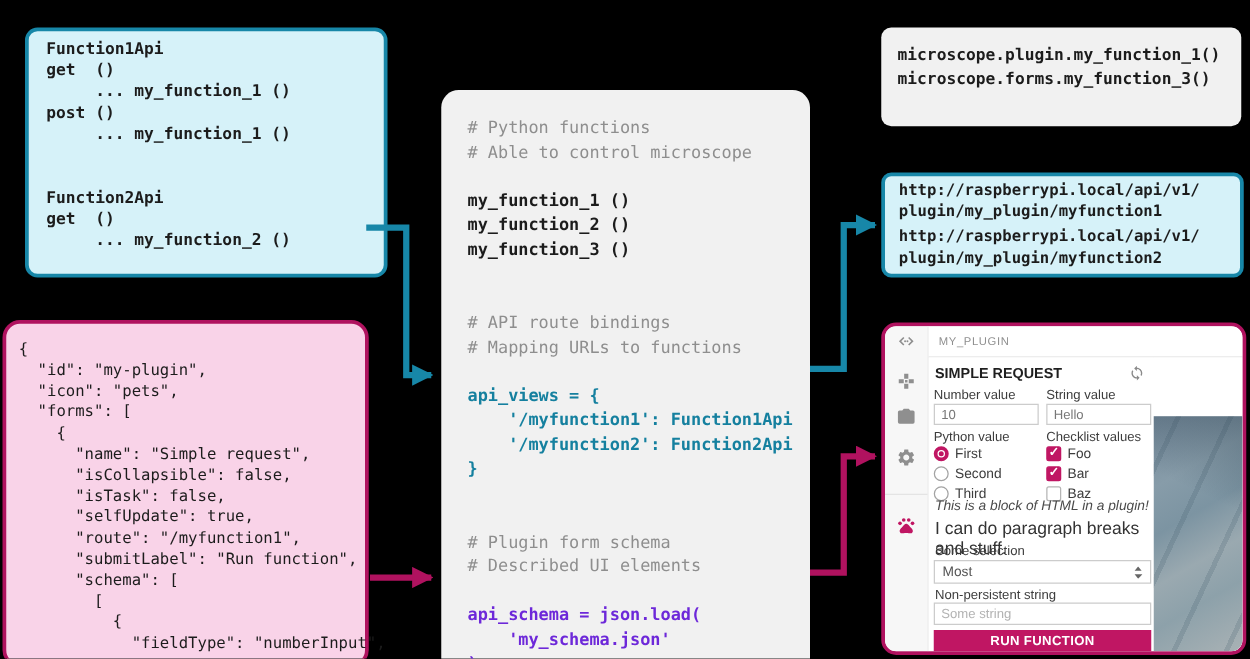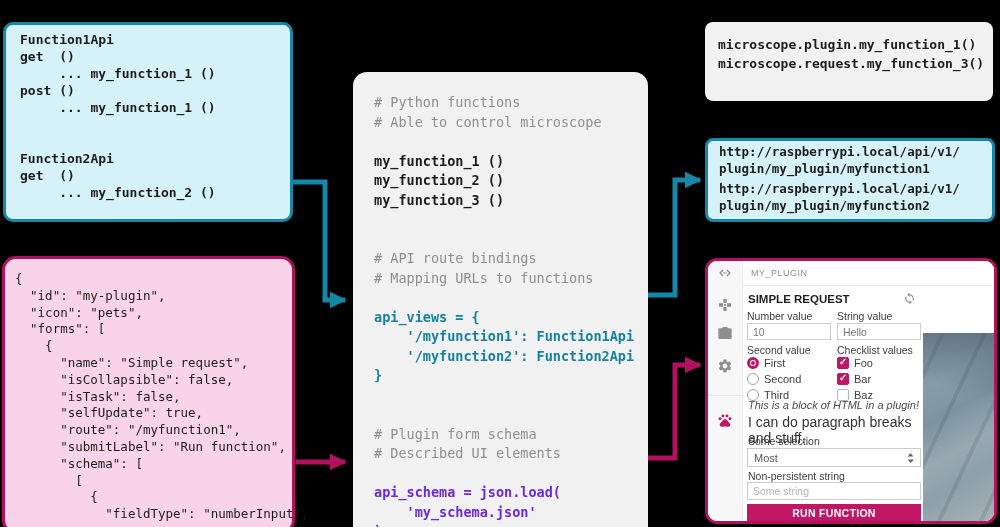--- a/index.html
+++ b/index.html
@@ -6,21 +6,21 @@
   .stage{position:relative;width:1000px;height:527px;background:#000;overflow:hidden;
          font-family:"Liberation Sans",sans-serif;}
   
   .panel{position:absolute;box-sizing:border-box;}
   .panel pre{margin:0;font-family:"DejaVu Sans Mono",monospace;}
   .ln{white-space:pre;height:var(--lh);line-height:var(--lh);color:#1c1c1c;}
   .ln.comment{color:#8e8e8e;font-weight:400;}
   .ln.teal{color:#15809f;font-weight:600;}
   .ln.pink{color:#6d28d9;font-weight:700;}
   .ln.g{height:4px;}
-  .panel-classes{left:3px;top:22px;width:290px;height:200px;background:#d6f2f9;
+  .panel-classes{left:20px;top:22px;width:290px;height:200px;background:#d6f2f9;
     border:3px solid #1787a8;border-radius:10px;padding:6px 17px 0 14px;}
   .panel-classes pre{font-size:13px;font-weight:600;--lh:17px;}
   .panel-schema{left:2px;top:256px;width:293px;height:278px;background:#f9d3e8;
     border:3px solid #b0125f;border-radius:14px;padding:12px 0 0 10px;}
   .panel-schema pre{font-size:12.5px;font-weight:400;--lh:16.8px;}
   .panel-python{left:353px;top:27px;width:295px;height:492px;background:#f1f1f1;
     border-radius:14px;padding:21px 0 0 21px;margin-top:45px;}
   .panel-python pre{font-size:13.5px;font-weight:600;--lh:19.5px;}
   .panel-pyapi{left:705px;top:22px;width:288px;height:79px;background:#f1f1f1;
     border-radius:8px;padding:13px 0 0 13px;}
@@ -88,21 +88,21 @@
 
   <section class="panel panel-schema">
     <pre><div class="ln">{</div><div class="ln">  "id": "my-plugin",</div><div class="ln">  "icon": "pets",</div><div class="ln">  "forms": [</div><div class="ln">    {</div><div class="ln">      "name": "Simple request",</div><div class="ln">      "isCollapsible": false,</div><div class="ln">      "isTask": false,</div><div class="ln">      "selfUpdate": true,</div><div class="ln">      "route": "/myfunction1",</div><div class="ln">      "submitLabel": "Run function",</div><div class="ln">      "schema": [</div><div class="ln">        [</div><div class="ln">          {</div><div class="ln">            "fieldType": "numberInput",</div></pre>
   </section>
 
   <section class="panel panel-python">
     <pre><div class="ln comment"># Python functions</div><div class="ln comment"># Able to control microscope</div><div class="ln"></div><div class="ln">my_function_1 ()</div><div class="ln">my_function_2 ()</div><div class="ln">my_function_3 ()</div><div class="ln"></div><div class="ln"></div><div class="ln comment"># API route bindings</div><div class="ln comment"># Mapping URLs to functions</div><div class="ln"></div><div class="ln teal">api_views = {</div><div class="ln teal">    '/myfunction1': Function1Api</div><div class="ln teal">    '/myfunction2': Function2Api</div><div class="ln teal">}</div><div class="ln"></div><div class="ln"></div><div class="ln comment"># Plugin form schema</div><div class="ln comment"># Described UI elements</div><div class="ln"></div><div class="ln pink">api_schema = json.load(</div><div class="ln pink">    'my_schema.json'</div><div class="ln pink">)</div></pre>
   </section>
 
   <section class="panel panel-pyapi">
-    <pre><div class="ln">microscope.plugin.my_function_1()</div><div class="ln">microscope.request.my_function_3()</div></pre>
+    <pre><div class="ln">microscope.plugin.my_function_1()</div><div class="ln">microscope.forms.my_function_3()</div></pre>
   </section>
 
   <section class="panel panel-urls">
     <pre><div class="ln">http://raspberrypi.local/api/v1/</div><div class="ln">plugin/my_plugin/myfunction1</div><div class="ln g"></div><div class="ln">http://raspberrypi.local/api/v1/</div><div class="ln">plugin/my_plugin/myfunction2</div></pre>
   </section>
 
   <svg class="arrows" width="1000" height="527">
     <defs>
       <marker id="ah-teal" viewBox="0 0 10 10" refX="9" refY="5" markerWidth="3.4" markerHeight="3.4" orient="auto">
         <path d="M0 0 L10 5 L0 10 Z" fill="#1787a8"></path>
@@ -166,21 +166,21 @@
         <svg viewBox="0 0 24 24">
             <path d="M12 4V1L8 5l4 4V6c3.31 0 6 2.69 6 6 0 1.01-.25 1.97-.7 2.8l1.46 1.46C19.54 15.03 20 13.57 20 12c0-4.42-3.58-8-8-8zm0 14c-3.31 0-6-2.69-6-6 0-1.01.25-1.97.7-2.8L5.24 7.74C4.46 8.97 4 10.43 4 12c0 4.42 3.58 8 8 8v3l4-4-4-4v3z"></path>
           </svg>
       </span>
 
       <span class="flabel col1" style="top:24px">Number value</span>
       <span class="flabel col2" style="top:24px">String value</span>
       <input class="finput col1" style="top: 37px;" value="10">
       <input class="finput col2" style="top: 37px;" value="Hello">
 
-      <span class="flabel col1" style="top:58px">Second value</span>
+      <span class="flabel col1" style="top:58px">Python value</span>
       <span class="flabel col2" style="top:58px">Checklist values</span>
 
       <div class="opt col1" style="top:70px">
         <span class="radio on"></span>
         <span class="optlab">First</span>
       </div>
       <div class="opt col1" style="top:86px">
         <span class="radio"></span>
         <span class="optlab">Second</span>
       </div>

